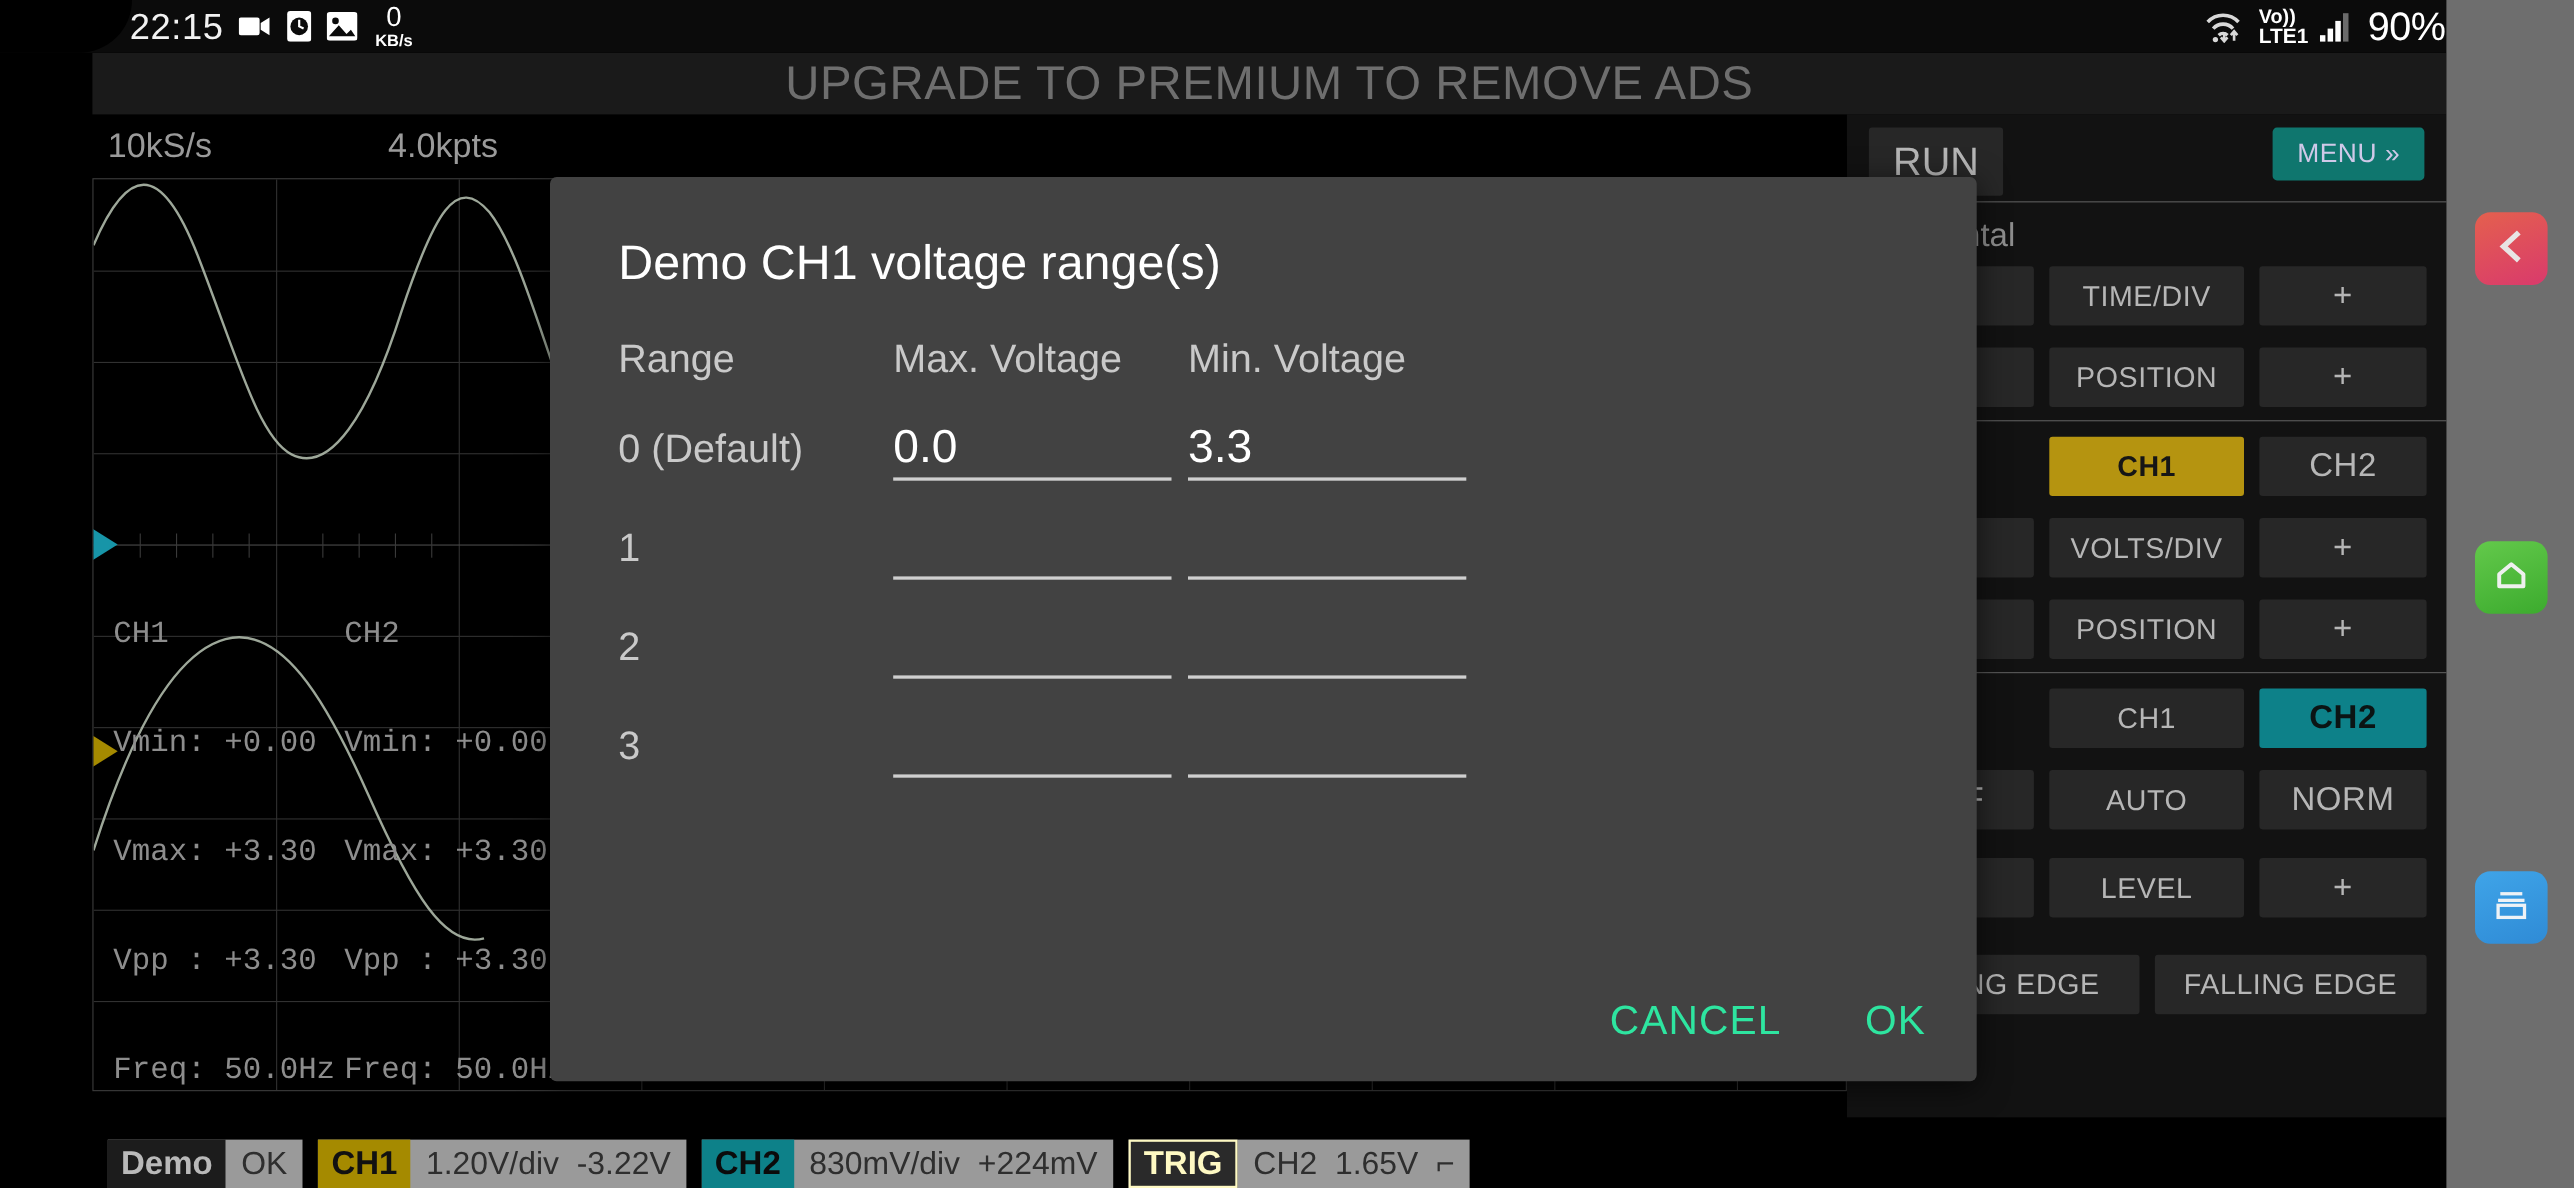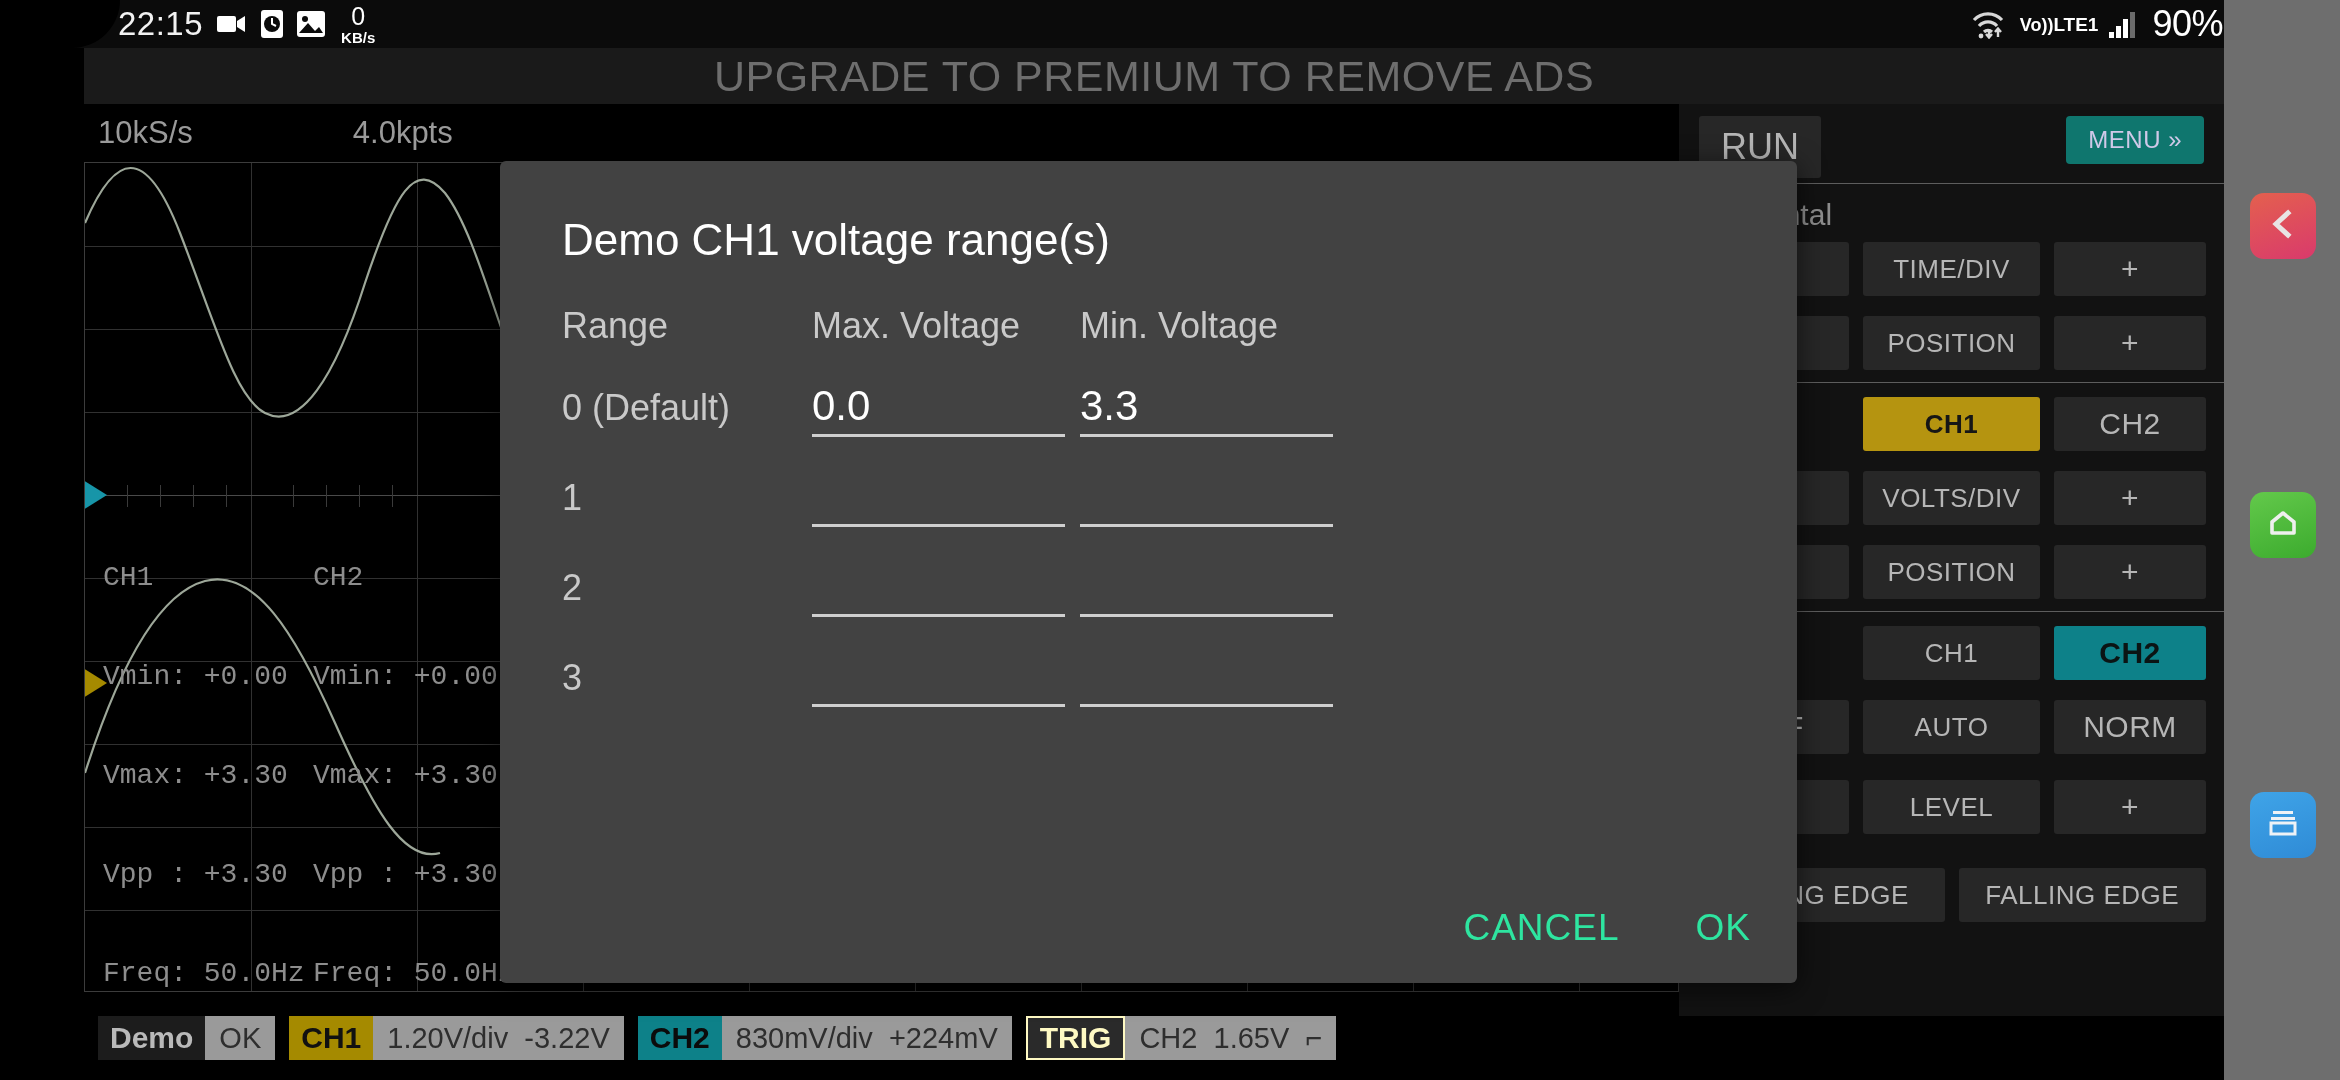--- a/index.html
+++ b/index.html
@@ -32,21 +32,21 @@
     font-family: "Liberation Sans", sans-serif;
   }
   .sb-icon { display: inline-flex; align-items: center; justify-content: center; }
   #statusbar .right {
     margin-left: auto; margin-right: 84px;
     display: flex; align-items: center; gap: 11px;
   }
   .netspeed { display: flex; flex-direction: column; align-items: center; line-height: 1; margin-left: 2px;}
   .netspeed .num { color: #fff; font-size: 25px; }
   .netspeed .unit { color: #fff; font-size: 15px; font-weight: bold; margin-top: 1px;}
-  .volte { display: flex; flex-direction: row; align-items: flex-end; line-height: 1; }
+  .volte { display: flex; flex-direction: column; align-items: flex-start; line-height: 1; }
   .volte .vo { color: #fff; font-size: 18px; font-weight: bold; letter-spacing:0px;}
   .volte .lte { color: #fff; font-size: 19px; font-weight: bold; letter-spacing:0px;}
   .battpct { color: #fff; font-size: 36px; font-weight: 500; letter-spacing: -0.5px; }
   .notch {
     position: absolute; left: 0; top: 0; width: 120px; height: 48px;
     background: #000;
     border-bottom-right-radius: 60px;
   }
 
   
@@ -105,21 +105,21 @@
     font-family: "Liberation Mono", monospace;
     font-size: 28px;
     line-height: 33px;
     white-space: pre;
   }
 
   
   #bottombar {
     position: absolute; left: 84px; top: 1016px; width: 2140px; height: 64px;
     background: #000;
-    display: flex; align-items: flex-start;
+    display: flex; align-items: flex-end;
     z-index: 12;
   }
   .chip {
     height: 44px; display: flex; align-items: center;
     background: #9a9a9a;
     margin-left: 14px;
     font-family: "Liberation Sans", sans-serif;
   }
   .chip .badge {
     height: 44px; display:flex; align-items:center; padding: 0 12px;

